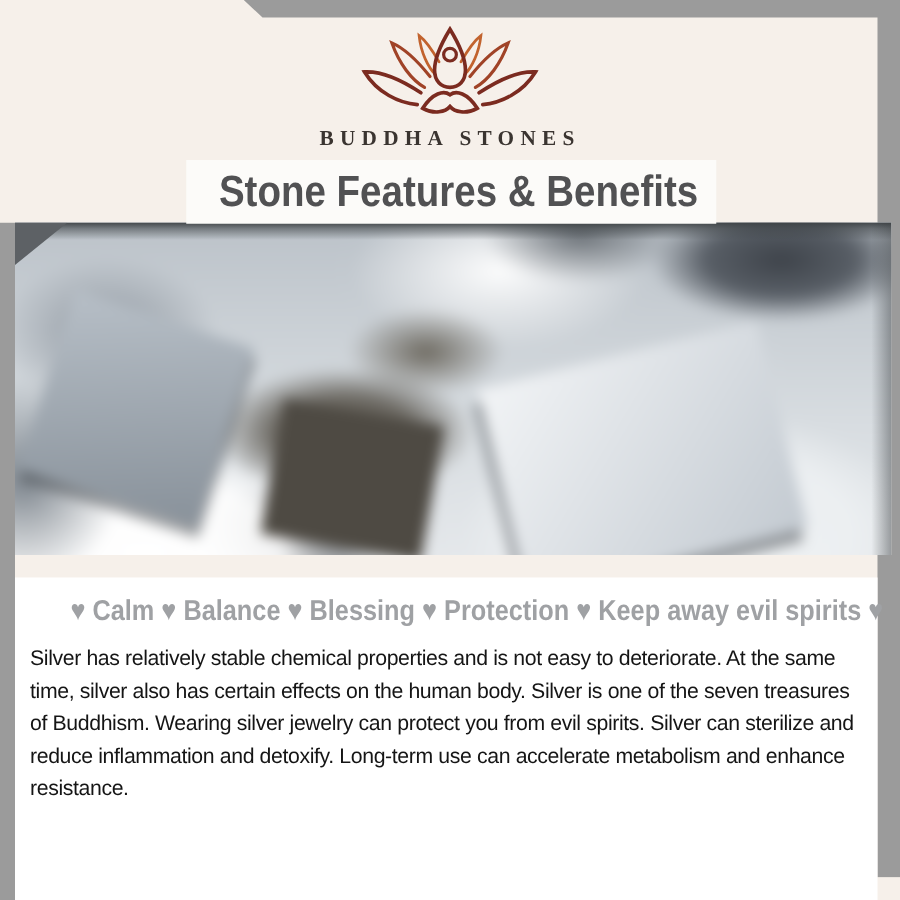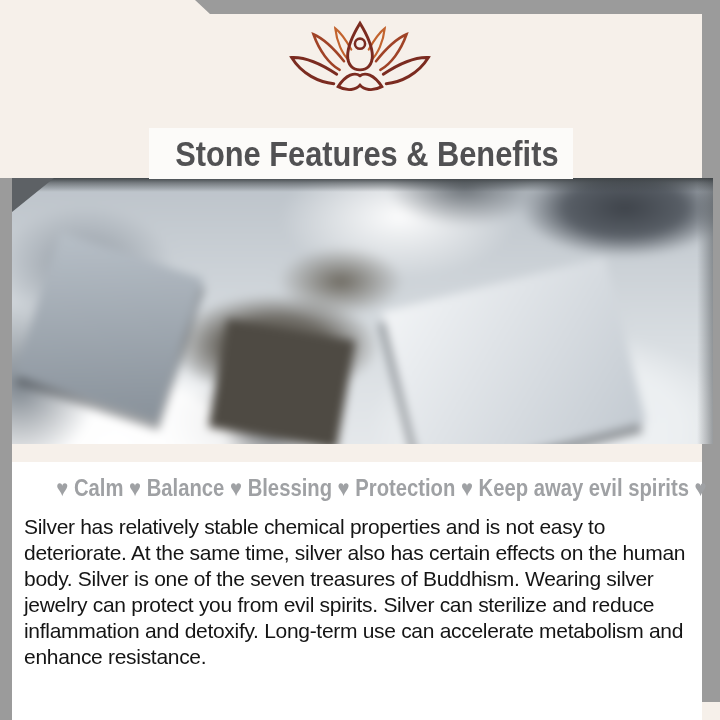--- a/index.html
+++ b/index.html
@@ -69,21 +69,21 @@
   .silver-label .label-text{display:inline-block;margin-left:28px;line-height:40px;
     font-weight:bold;font-size:28px;color:#ffffff;transform:scaleX(.9);
     transform-origin:left center;white-space:nowrap;}
 
   
   .content-panel{position:absolute;left:12px;top:462px;width:690px;height:301px;
     background:#ffffff;z-index:2;}
   .benefits-line{margin-top:13px;text-align:center;white-space:nowrap;}
   .benefits-line .benefits-text{display:inline-block;font-weight:bold;font-size:23px;
     color:var(--heart-gray,#9fa1a4);transform:scaleX(.88);transform-origin:center;}
-  .description-text{margin:12px 10px 0 12px;font-size:21px;line-height:26px;
+  .description-text{margin:12px 10px 0 12px;font-size:17px;line-height:26px;
     letter-spacing:-0.3px;color:var(--body-black,#151515);}
 </style>
 </head>
 <body>
 
 <div id="stage">
 
   <div class="cream-base"></div>
   <div class="gray-top-right"></div>
   <div class="gray-left-bottom"></div>
@@ -94,20 +94,21 @@
       <path class="p-maroon" stroke-width="4" d="M142 76 C 166 60 186 52 204 53 C 190 76 166 87 146 89"></path>
       <path class="p-mid" stroke-width="3.5" d="M88 58 C 72 38 60 27 46 21 C 54 44 68 62 82 70"></path>
       <path class="p-mid" stroke-width="3.5" d="M132 58 C 148 38 160 27 174 21 C 166 44 152 62 138 70"></path>
       <path class="p-orange" stroke-width="3" d="M98 42 C 90 28 84 19 76 13 C 78 32 86 48 94 56"></path>
       <path class="p-orange" stroke-width="3" d="M122 42 C 130 28 136 19 144 13 C 142 32 134 48 126 56"></path>
       <path class="p-fig" stroke-width="4" d="M110 6 C 99 24 93 38 93 51 C 93 63 100 70 110 70 C 120 70 127 63 127 51 C 127 38 121 24 110 6 Z"></path>
       <circle class="p-fig" stroke-width="3.5" cx="110" cy="34" r="7"></circle>
       <path class="p-fig" stroke-width="4" d="M80 93 C 91 76 103 73 110 78 C 117 73 129 76 140 93 C 127 100 115 97 110 91 C 105 97 93 100 80 93 Z"></path>
     </g>
   </svg>
+  <div class="brand-name">BUDDHA STONES</div>
 
   <div class="photo">
     <div class="photo-art">
       <div class="slab slab2"></div>
       <div class="slab slab3"></div>
       <div class="slab slab1"></div>
     </div>
     <div class="photo-topline"></div>
     <div class="photo-fold"></div>
     <div class="photo-right-shade"></div>

